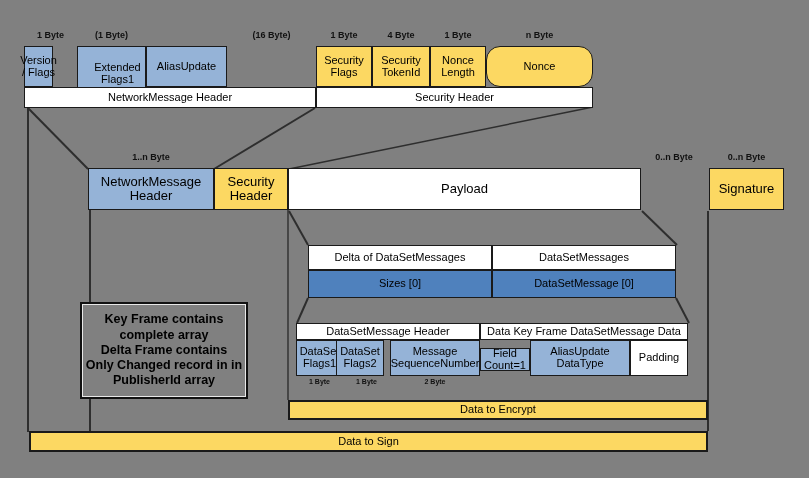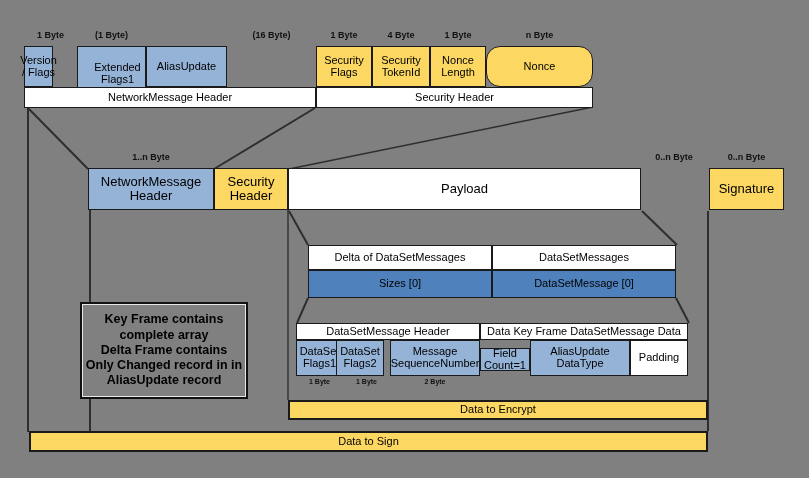--- a/index.html
+++ b/index.html
@@ -114,19 +114,19 @@
 
   <div class="bytes tiny" style="left:296px;top:378px;width:47px;">1 Byte</div>
   <div class="bytes tiny" style="left:343px;top:378px;width:47px;">1 Byte</div>
   <div class="bytes tiny" style="left:390px;top:378px;width:90px;">2 Byte</div>
 
   <div class="note">
     <div>Key Frame contains</div>
     <div>complete array</div>
     <div>Delta Frame contains</div>
     <div>Only Changed record in  in</div>
-    <div>AliasUpdate record</div>
+    <div>PublisherId array</div>
   </div>
 
   <div class="box yellow hdr" style="left:288px;top:400px;width:420px;height:20px;border-width:2px;">Data to Encrypt</div>
   <div class="box yellow hdr" style="left:29px;top:431px;width:679px;height:21px;border-width:2px;">Data to Sign</div>
 
 </div>
 
 </body></html>

